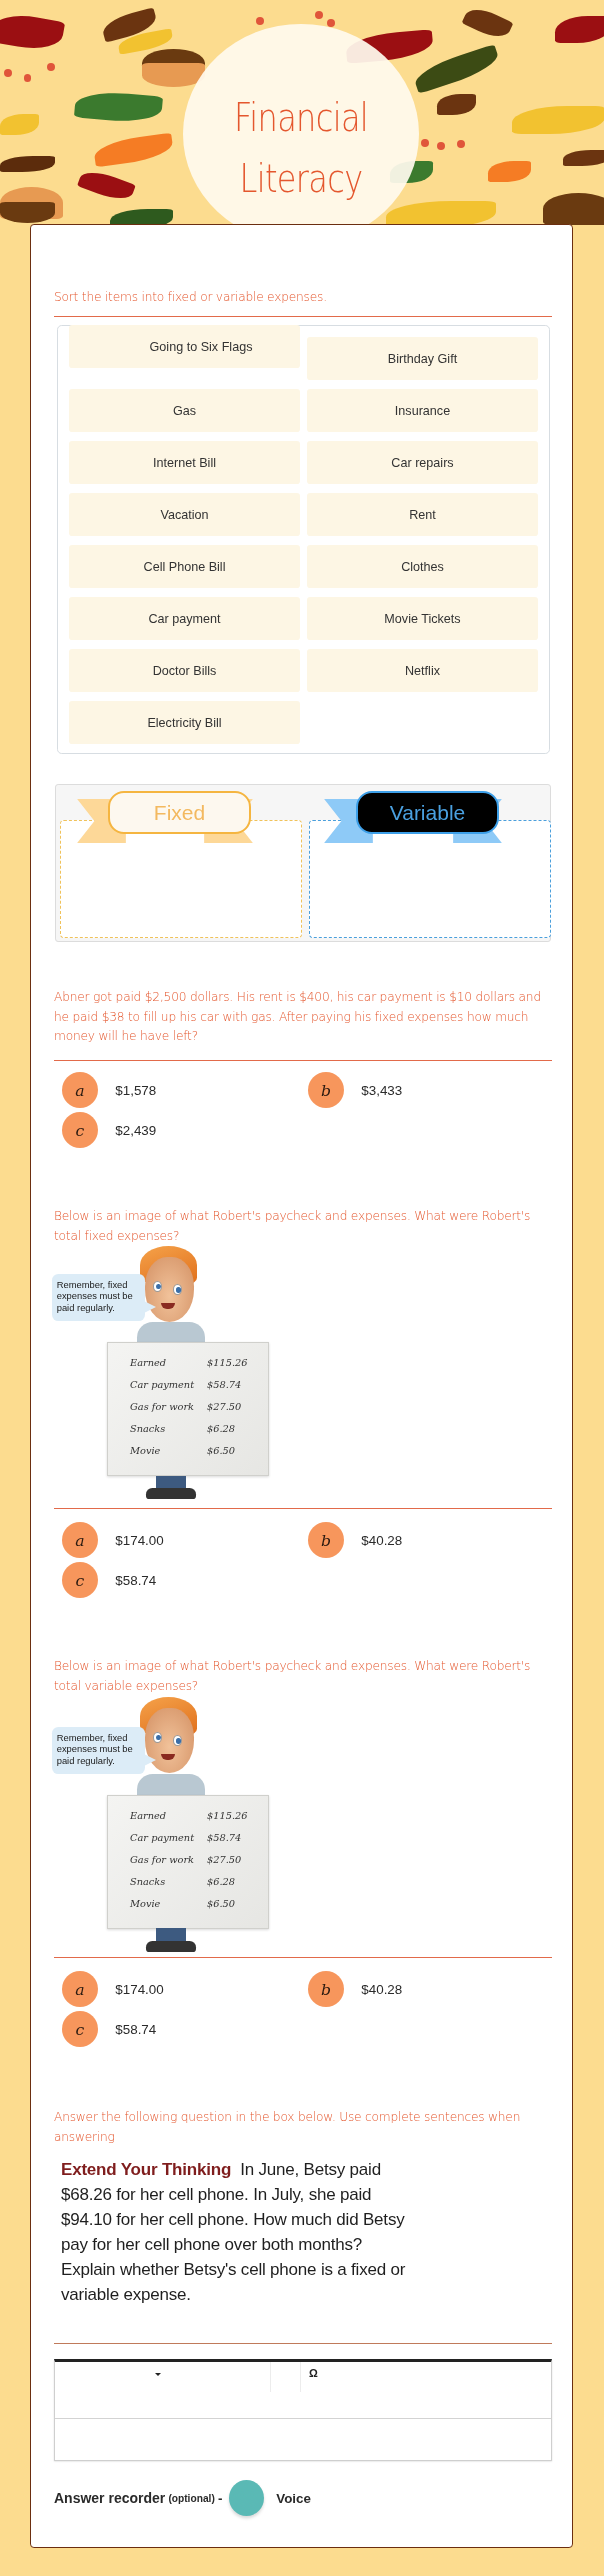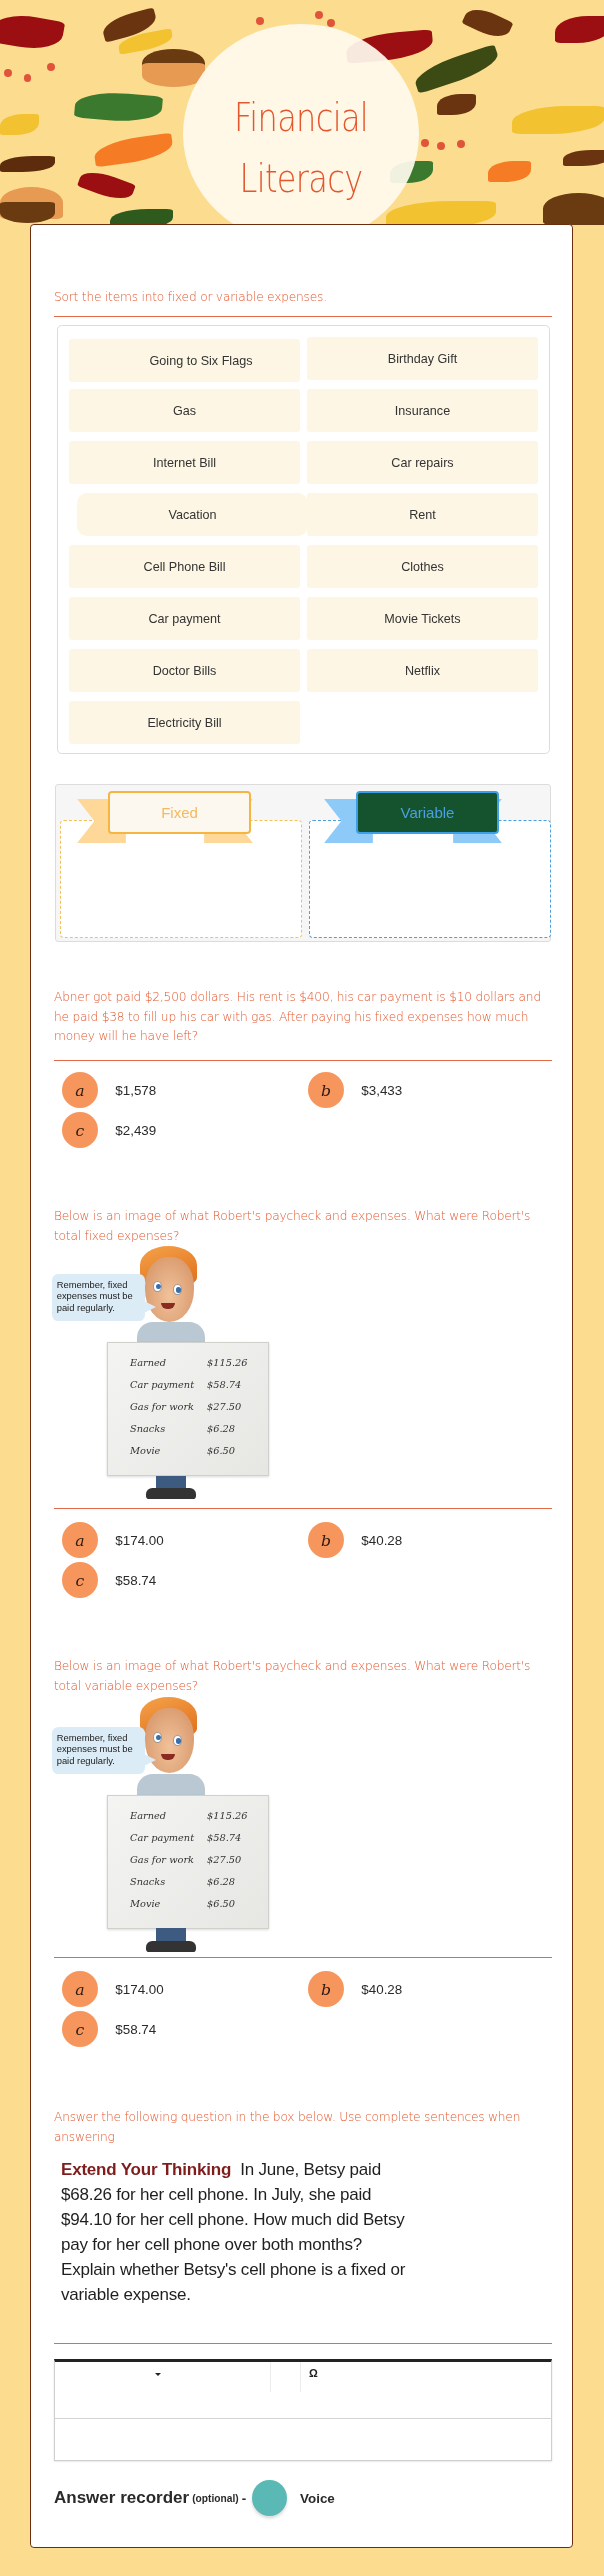--- a/index.html
+++ b/index.html
@@ -54,25 +54,25 @@
     position: absolute; left: 55px; top: 784px; width: 496px; height: 158px;
     border: 1.2px solid #dcdcdc; border-radius: 3.1px; background: #f6f6f6;
   }
   .drop-zone {
     position: absolute; top: 820px; width: 242px; height: 118px; background: #fff; border-radius: 3.9px;
   }
   .drop-fixed { left: 60px; border: 1.6px dashed #f0c25a; }
   .drop-var { left: 309px; border: 1.6px dashed #4a9fdc; }
   .ribbon-tail { position: absolute; top: 799px; width: 49px; height: 44px; }
   .ribbon-label {
-    position: absolute; top: 791px; width: 143px; height: 43px; border-radius: 4px;
-    display: flex; align-items: center; justify-content: center; font-size: 15px;
+    position: absolute; top: 791px; width: 143px; height: 43px; border-radius: 16px;
+    display: flex; align-items: center; justify-content: center; font-size: 21px;
   }
   .rib-fixed { left: 108px; background: #fdf8ef; border: 2px solid #f5b540; color: #f3b960; }
-  .rib-var { left: 356px; background: #14532d; border: 2px solid #3d9fe8; color: #4aa0e0; }
+  .rib-var { left: 356px; background: #000000; border: 2px solid #3d9fe8; color: #4aa0e0; }
 
   
   .opt { position: absolute; display: flex; align-items: center; height: 36px; cursor: pointer; }
   .opt-badge {
     width: 36px; height: 36px; border-radius: 50%; background: #f7965c;
     display: flex; align-items: center; justify-content: center;
     font-family: "DejaVu Serif", serif; font-size: 15.7px; color: #2a1a10; font-style: italic;
   }
   .opt-label { margin-left: 17.3px; font-size: 13.4px; color: #2b2b2b; }
 
@@ -131,21 +131,21 @@
   .tb-sep { position: absolute; top: 0; width: 0.8px; height: 30px; background: #ececec; }
   .tb-omega { position: absolute; left: 238px; top: 4.7px; font-size: 11px; font-weight: bold; color: #222; cursor: pointer; }
   .answer-input {
     position: absolute; left: 0; top: 57px; width: 496px; height: 41px; border: none; outline: none;
     padding-left: 11px; font-size: 12.6px; color: #333; background: transparent;
     font-family: "Liberation Sans", sans-serif;
   }
   .answer-input::placeholder { color: #a6a6a6; }
 
   .recorder { position: absolute; left: 54px; top: 2480px; height: 36px; display: flex; align-items: center; }
-  .rec-label { font-size: 17px; font-weight: bold; color: #2a2a2a; }
+  .rec-label { font-size: 14px; font-weight: bold; color: #2a2a2a; }
   .rec-opt { font-size: 10.2px; font-weight: bold; color: #2a2a2a; margin-left: 3.1px; }
   .rec-dash { font-size: 13.4px; font-weight: bold; color: #2a2a2a; margin-left: 3.1px; }
   .rec-btn {
     width: 35px; height: 36px; border-radius: 50%; background: #5ab9b5; margin-left: 6.3px;
     box-shadow: 0 2.4px 3.1px rgba(0,0,0,.15); cursor: pointer;
   }
   .rec-voice { font-size: 13.4px; font-weight: bold; color: #2a2a2a; margin-left: 12.6px; }
 </style>
 </head>
 <body>
@@ -191,27 +191,27 @@
   <div>Financial</div>
   <div>Literacy</div>
 </div>
 
 <div class="card"></div>
 
 <div class="q-head" style="top:288px;">Sort the items into fixed or variable expenses.</div>
 <div class="q-line" style="top:316px;"></div>
 
 <div class="sort-box"></div>
-<div class="sort-item" style="left:69px;top:339px;padding-left:33px;">Going to Six Flags</div>
+<div class="sort-item" style="left:69px;top:325px;padding-left:33px;">Going to Six Flags</div>
 <div class="sort-item" style="left:307px;top:337px;">Birthday Gift</div>
 <div class="sort-item" style="left:69px;top:389px;">Gas</div>
 <div class="sort-item" style="left:307px;top:389px;">Insurance</div>
 <div class="sort-item" style="left:69px;top:441px;">Internet Bill</div>
 <div class="sort-item" style="left:307px;top:441px;">Car repairs</div>
-<div class="sort-item" style="left:77px;top:493px;border-radius:10px;">Vacation</div>
+<div class="sort-item" style="left:69px;top:493px;">Vacation</div>
 <div class="sort-item" style="left:307px;top:493px;">Rent</div>
 <div class="sort-item" style="left:69px;top:545px;">Cell Phone Bill</div>
 <div class="sort-item" style="left:307px;top:545px;">Clothes</div>
 <div class="sort-item" style="left:69px;top:597px;">Car payment</div>
 <div class="sort-item" style="left:307px;top:597px;">Movie Tickets</div>
 <div class="sort-item" style="left:69px;top:649px;">Doctor Bills</div>
 <div class="sort-item" style="left:307px;top:649px;">Netflix</div>
 <div class="sort-item" style="left:69px;top:701px;">Electricity Bill</div>
 
 <div class="bucket-box"></div>

